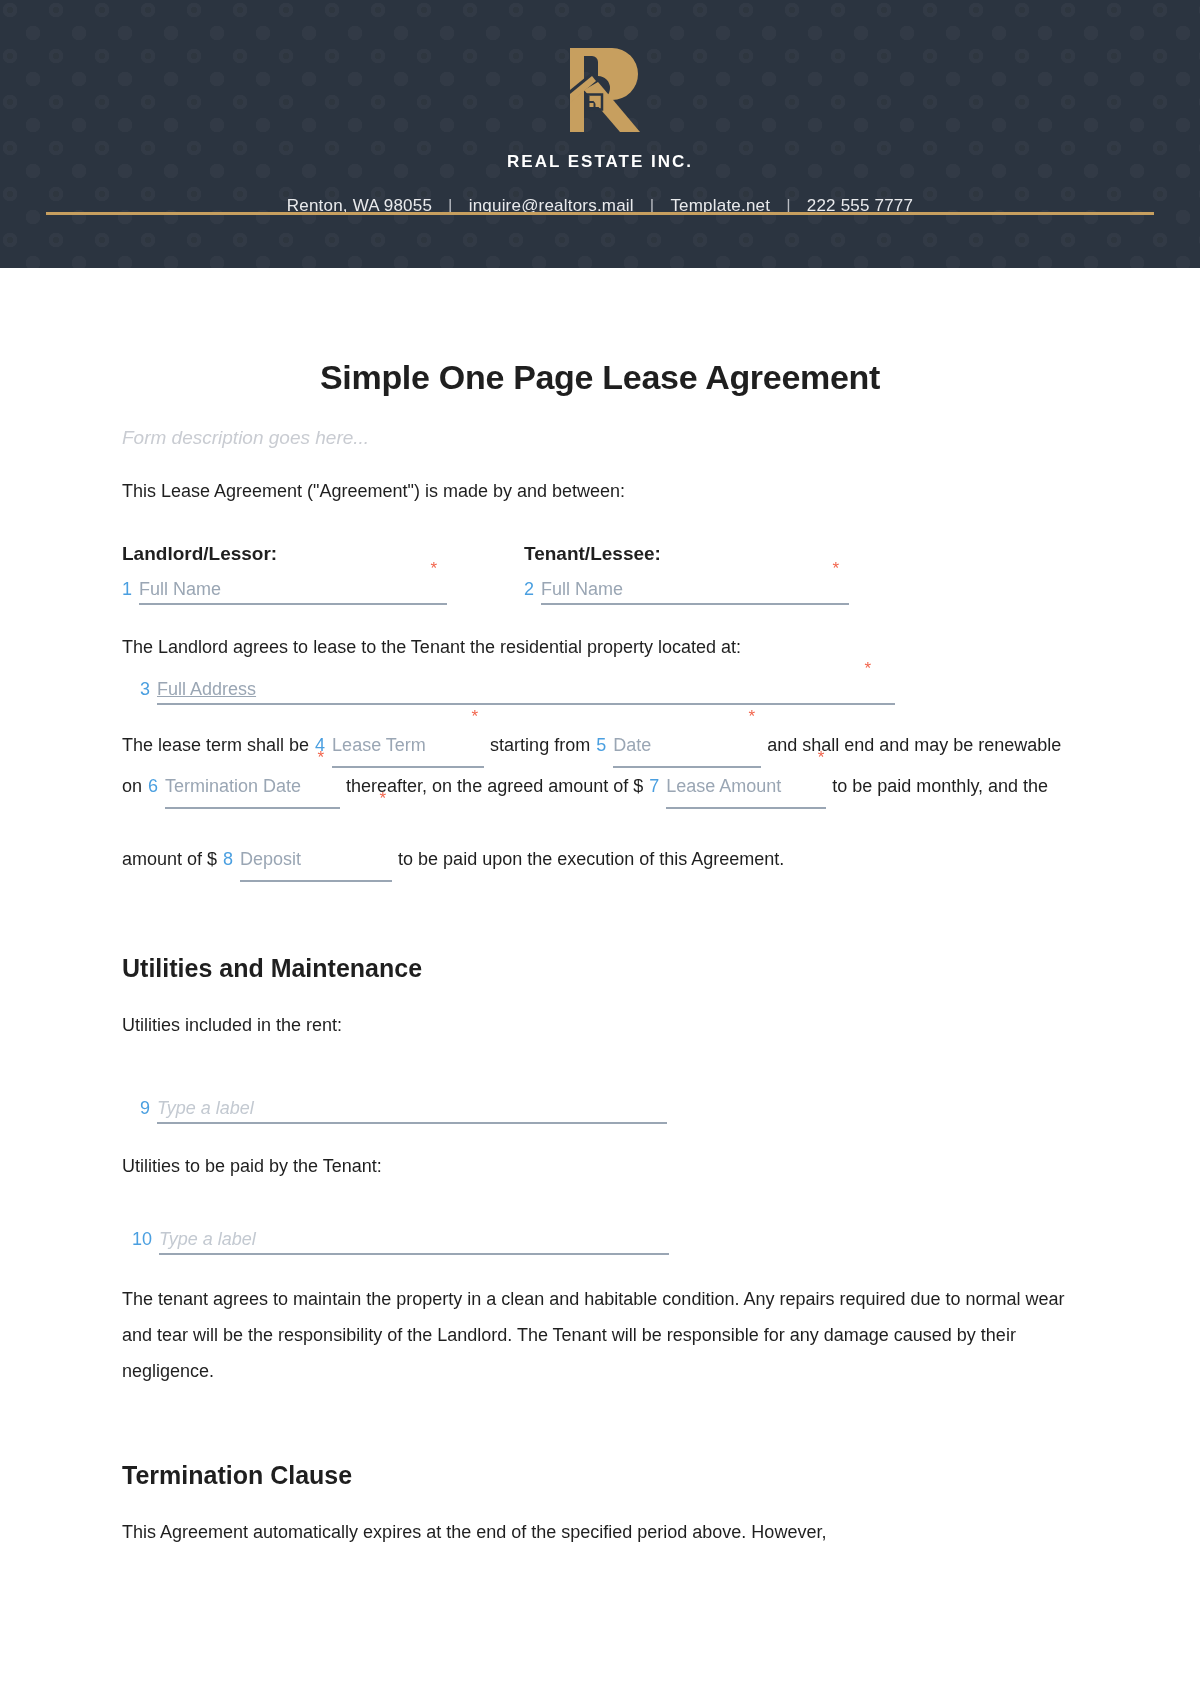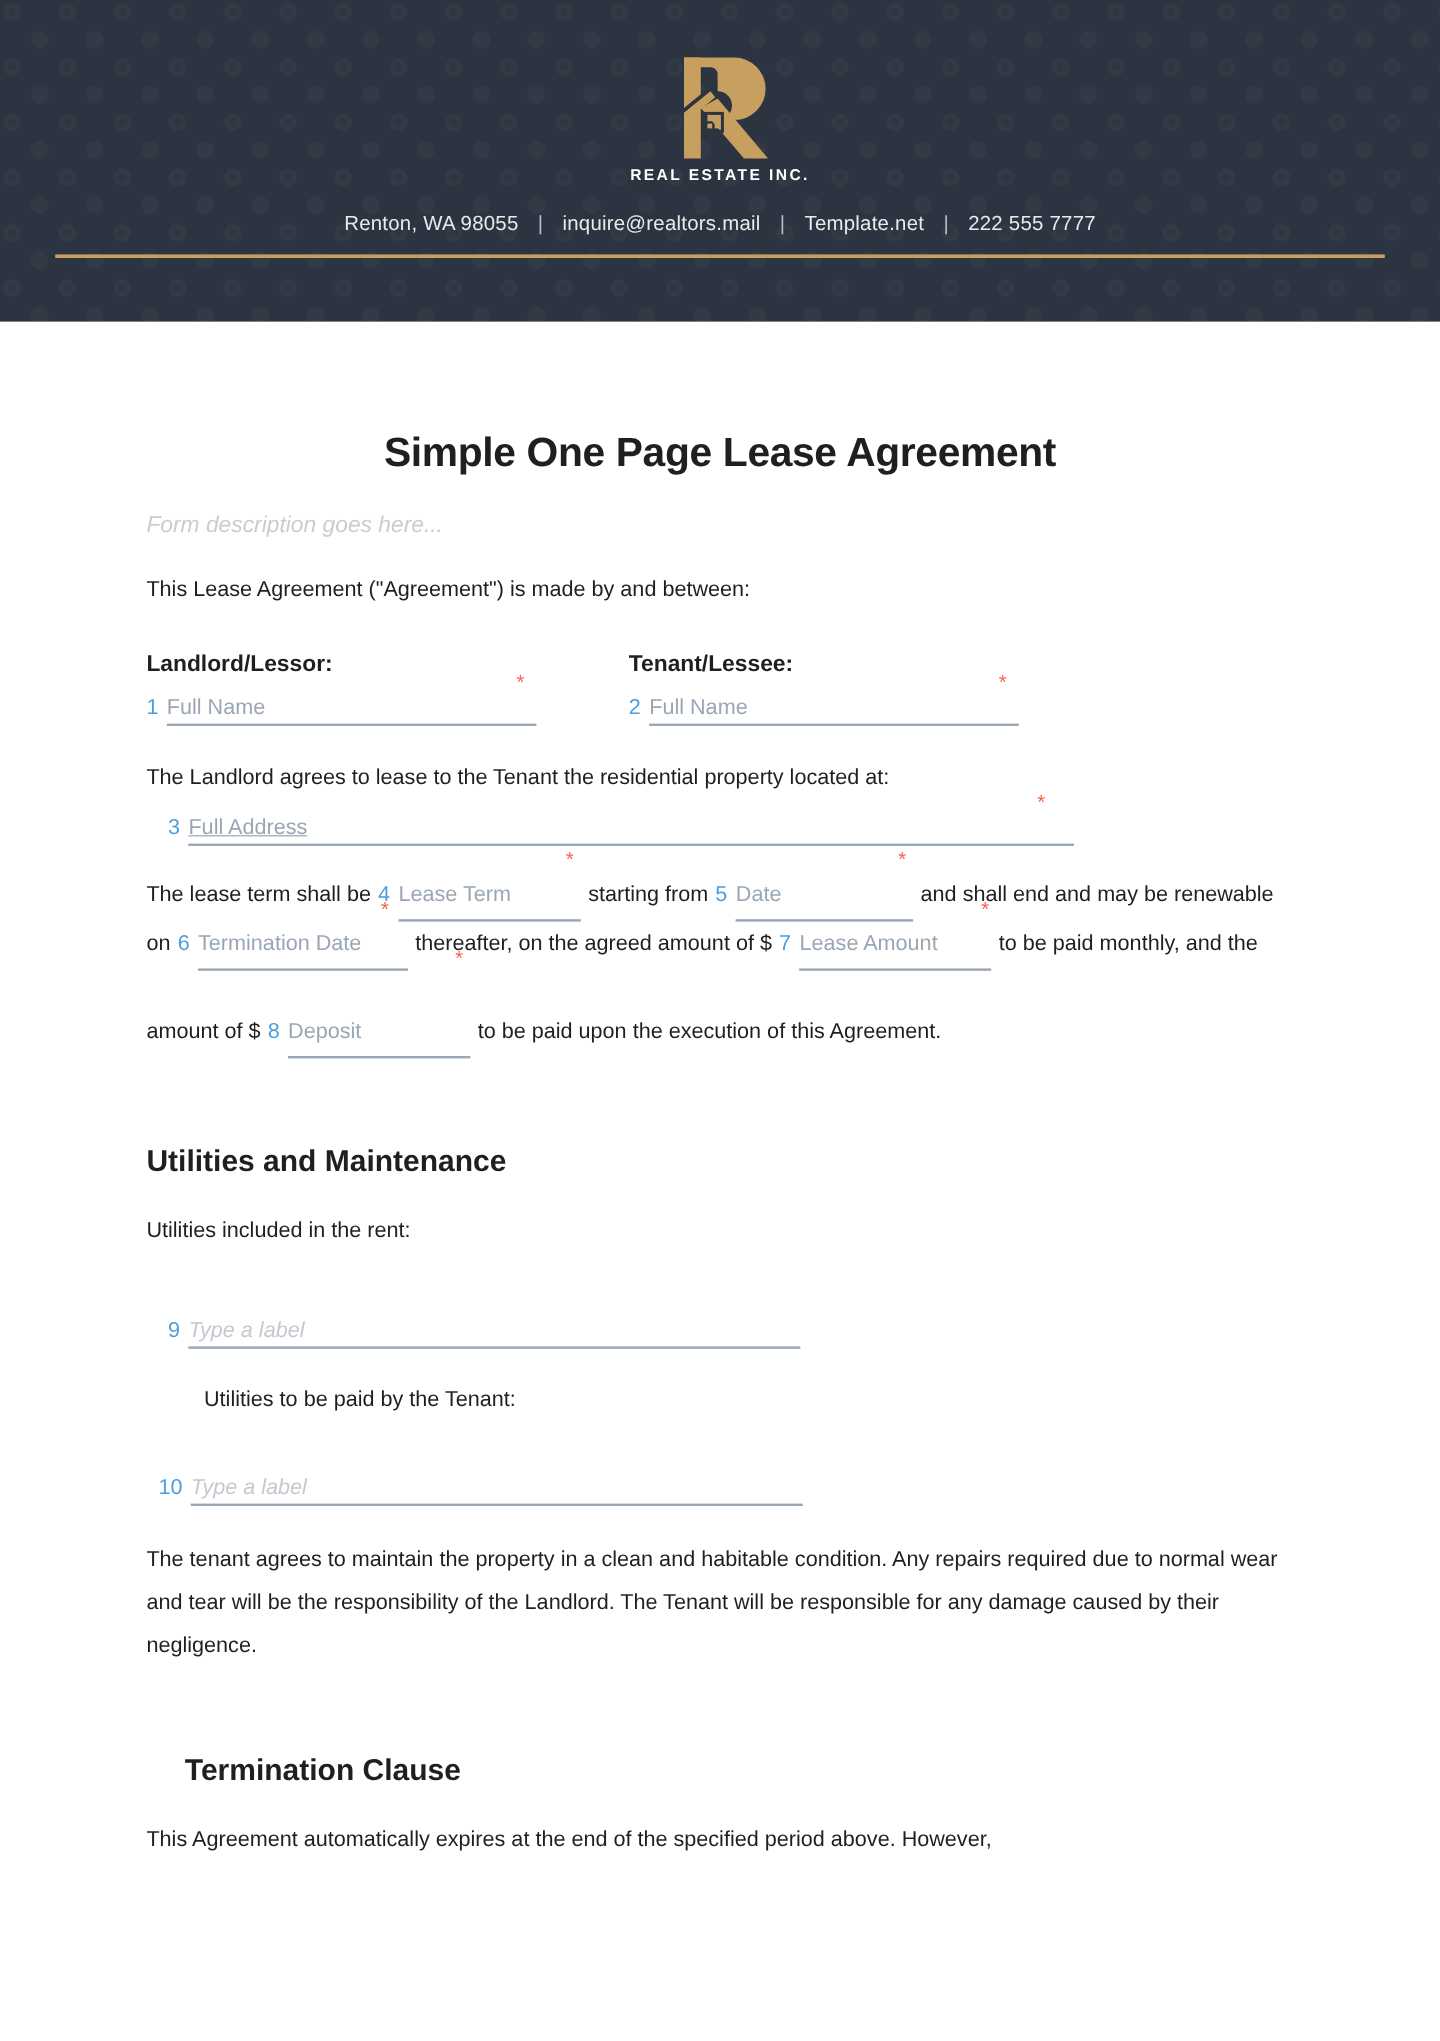--- a/index.html
+++ b/index.html
@@ -33,23 +33,23 @@
     flex-direction: column;
     align-items: center;
   }
   .logo-mark {
     margin-top: 42px;
     width: 92px;
     height: 96px;
     display: block;
   }
   .brand-name {
-    margin-top: 0;
+    margin-top: 14px;
     color: #ffffff;
-    font-size: 13px;
+    font-size: 17px;
     font-weight: bold;
     letter-spacing: 2.0px;
     font-family: "Liberation Sans", sans-serif;
   }
   .contact-row {
     margin-top: 24px;
     color: #e9eaec;
     font-size: 17px;
     letter-spacing: 0.2px;
     display: flex;
@@ -277,30 +277,30 @@
 
   <p class="para">Utilities included in the rent:</p>
 
   <div style="margin-top:18px; padding-left:18px;">
     <span class="field">
       <span class="field-num">9</span>
       <span class="field-line italic w-label">Type a label</span>
     </span>
   </div>
 
-  <p class="para" style="margin-top:24px;margin-left:48px;">Utilities to be paid by the Tenant:</p>
+  <p class="para" style="margin-top:24px;">Utilities to be paid by the Tenant:</p>
 
   <div style="margin-top:8px; padding-left:10px;">
     <span class="field">
       <span class="field-num">10</span>
       <span class="field-line italic w-label">Type a label</span>
     </span>
   </div>
 
   <p class="para" style="margin-top:26px;">The tenant agrees to maintain the property in a clean and habitable condition. Any repairs required due to normal wear and tear will be the responsibility of the Landlord. The Tenant will be responsible for any damage caused by their negligence.</p>
 
   <div class="spacer-md"></div>
 
-  <h2 class="section-title" style="margin-top:0;margin-left:32px;">Termination Clause</h2>
+  <h2 class="section-title" style="margin-top:0;">Termination Clause</h2>
 
   <p class="para">This Agreement automatically expires at the end of the specified period above. However,</p>
 
 </div>
 
 </body></html>

